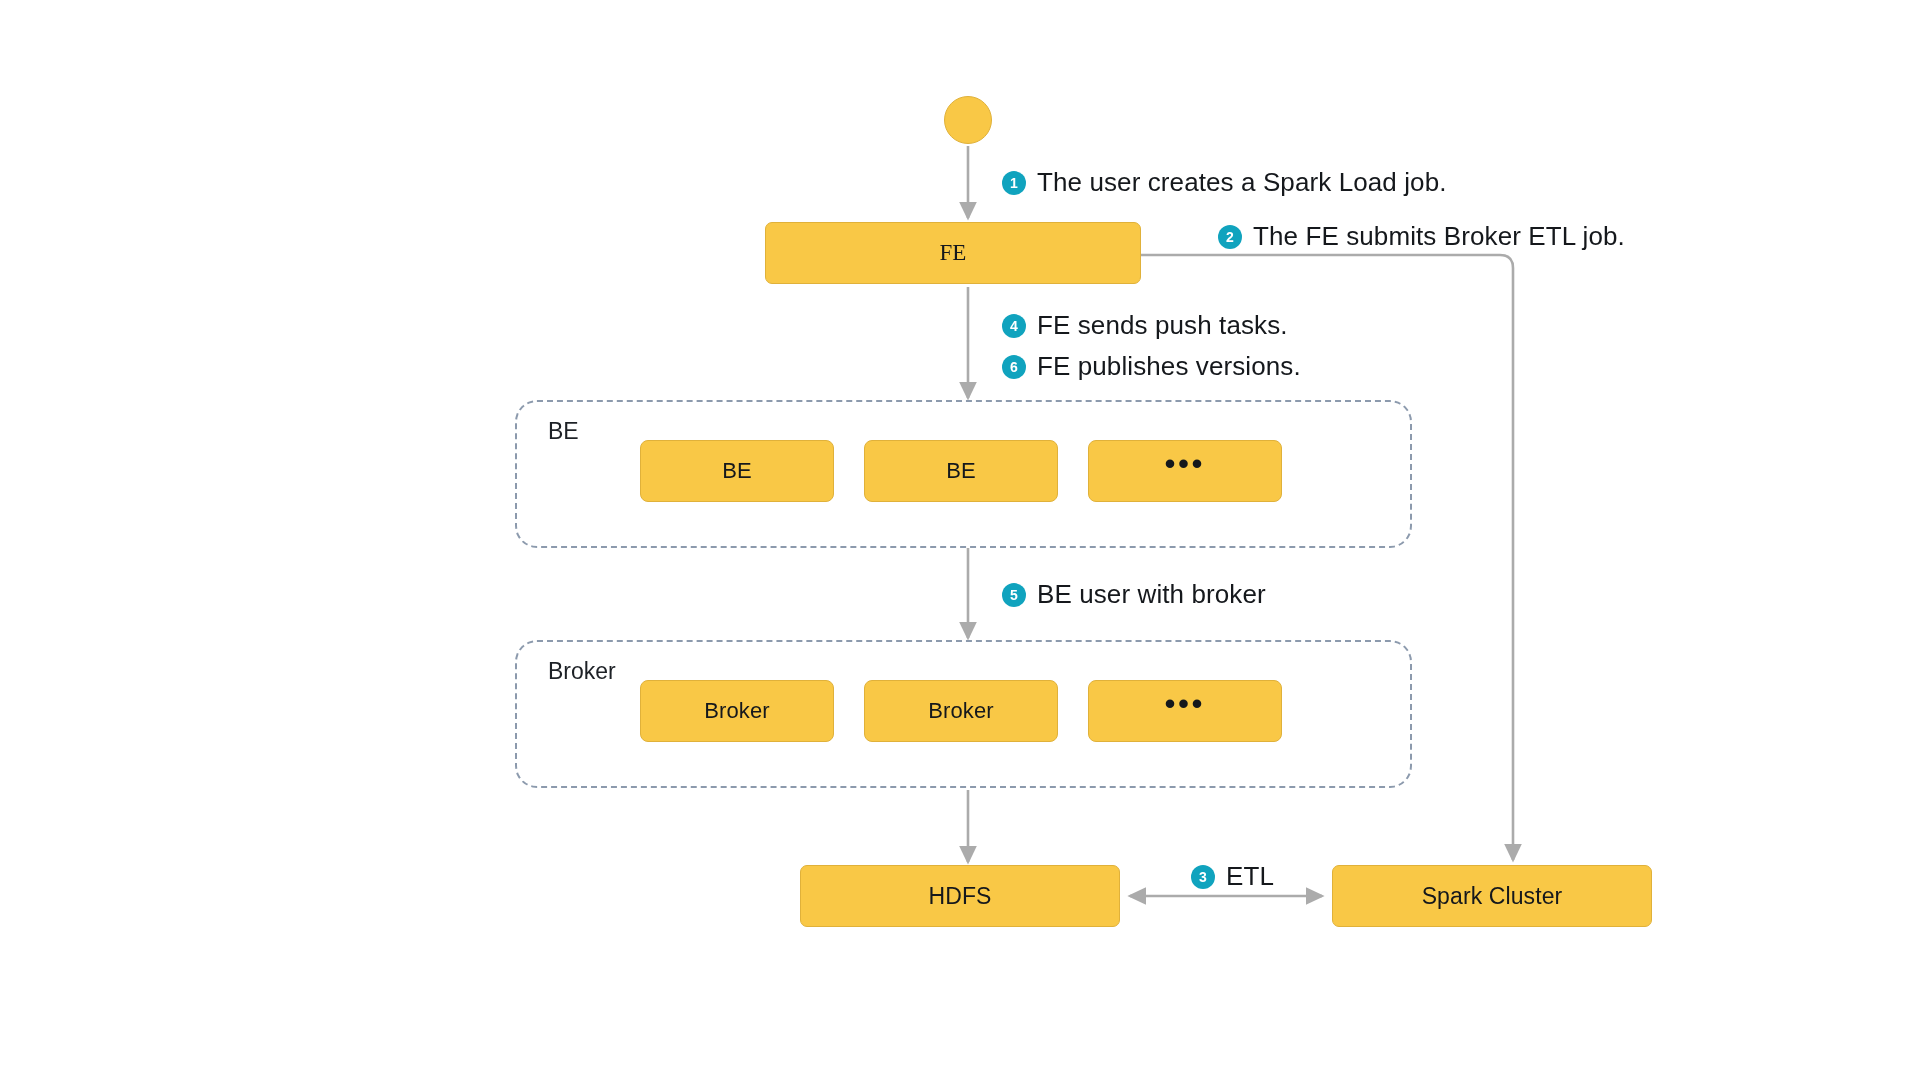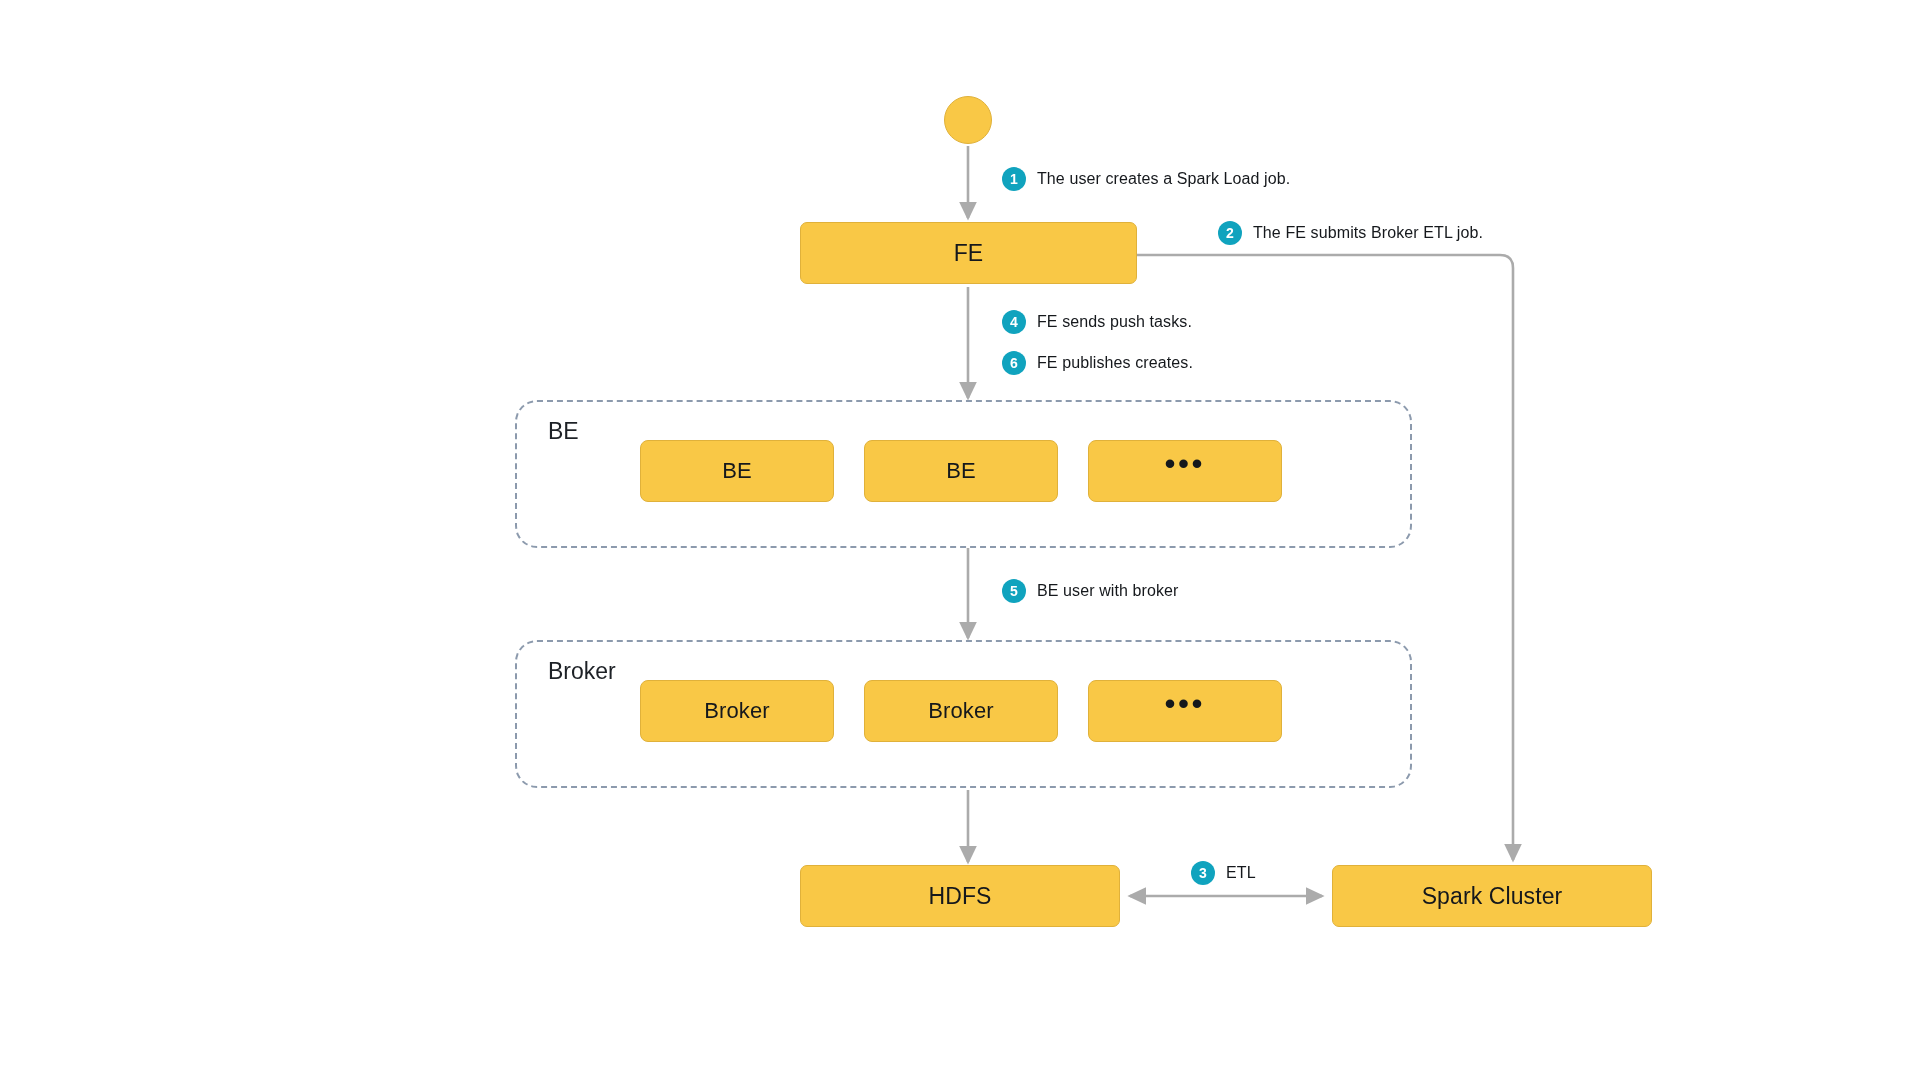--- a/index.html
+++ b/index.html
@@ -85,21 +85,21 @@
     color: #ffffff;
     font-size: 14px;
     font-weight: 700;
     display: flex;
     align-items: center;
     justify-content: center;
     flex: 0 0 auto;
     line-height: 1;
   }
   .callout-text {
-    font-size: 16px;
+    font-size: 26px;
     color: #15181c;
     letter-spacing: 0.1px;
   }
 </style>
 </head>
 <body>
 
 <div id="canvas">
 
   <svg class="edges" viewBox="0 0 1920 1080">
@@ -120,21 +120,21 @@
 
     <line x1="968" y1="790" x2="968" y2="862" stroke="#ABABAB" stroke-width="2.6" marker-end="url(#arrowhead)"></line>
 
     <path d="M1130 255 L1500 255 Q1513 255 1513 268 L1513 860" fill="none" stroke="#ABABAB" stroke-width="2.6" marker-end="url(#arrowhead)"></path>
 
     <line x1="1130" y1="896" x2="1322" y2="896" stroke="#ABABAB" stroke-width="2.6" marker-end="url(#arrowhead)" marker-start="url(#arrowhead-start)"></line>
   </svg>
 
   <div class="start-circle" style="left:944px; top:96px;"></div>
 
-  <div class="node" style="left:800px; top:222px; width:337px; height:62px;">
+  <div class="node" style="left:765px; top:222px; width:376px; height:62px;font-family:Liberation Serif, serif;">
     <span>FE</span>
   </div>
 
   <div class="group" style="left:515px; top:400px; width:897px; height:148px;"></div>
   <div class="group-label" style="left:548px; top:418px;">BE</div>
 
   <div class="node small" style="left:640px; top:440px; width:194px; height:62px;">
     <span>BE</span>
   </div>
   <div class="node small" style="left:864px; top:440px; width:194px; height:62px;">
@@ -175,21 +175,21 @@
     <span class="callout-text">The FE submits Broker ETL job.</span>
   </div>
 
   <div class="callout" style="left:1002px; top:310px;">
     <span class="badge">4</span>
     <span class="callout-text">FE sends push tasks.</span>
   </div>
 
   <div class="callout" style="left:1002px; top:351px;">
     <span class="badge">6</span>
-    <span class="callout-text">FE publishes creates.</span>
+    <span class="callout-text">FE publishes versions.</span>
   </div>
 
   <div class="callout" style="left:1002px; top:579px;">
     <span class="badge">5</span>
     <span class="callout-text">BE user with broker</span>
   </div>
 
   <div class="callout" style="left:1191px; top:861px;">
     <span class="badge">3</span>
     <span class="callout-text">ETL</span>

